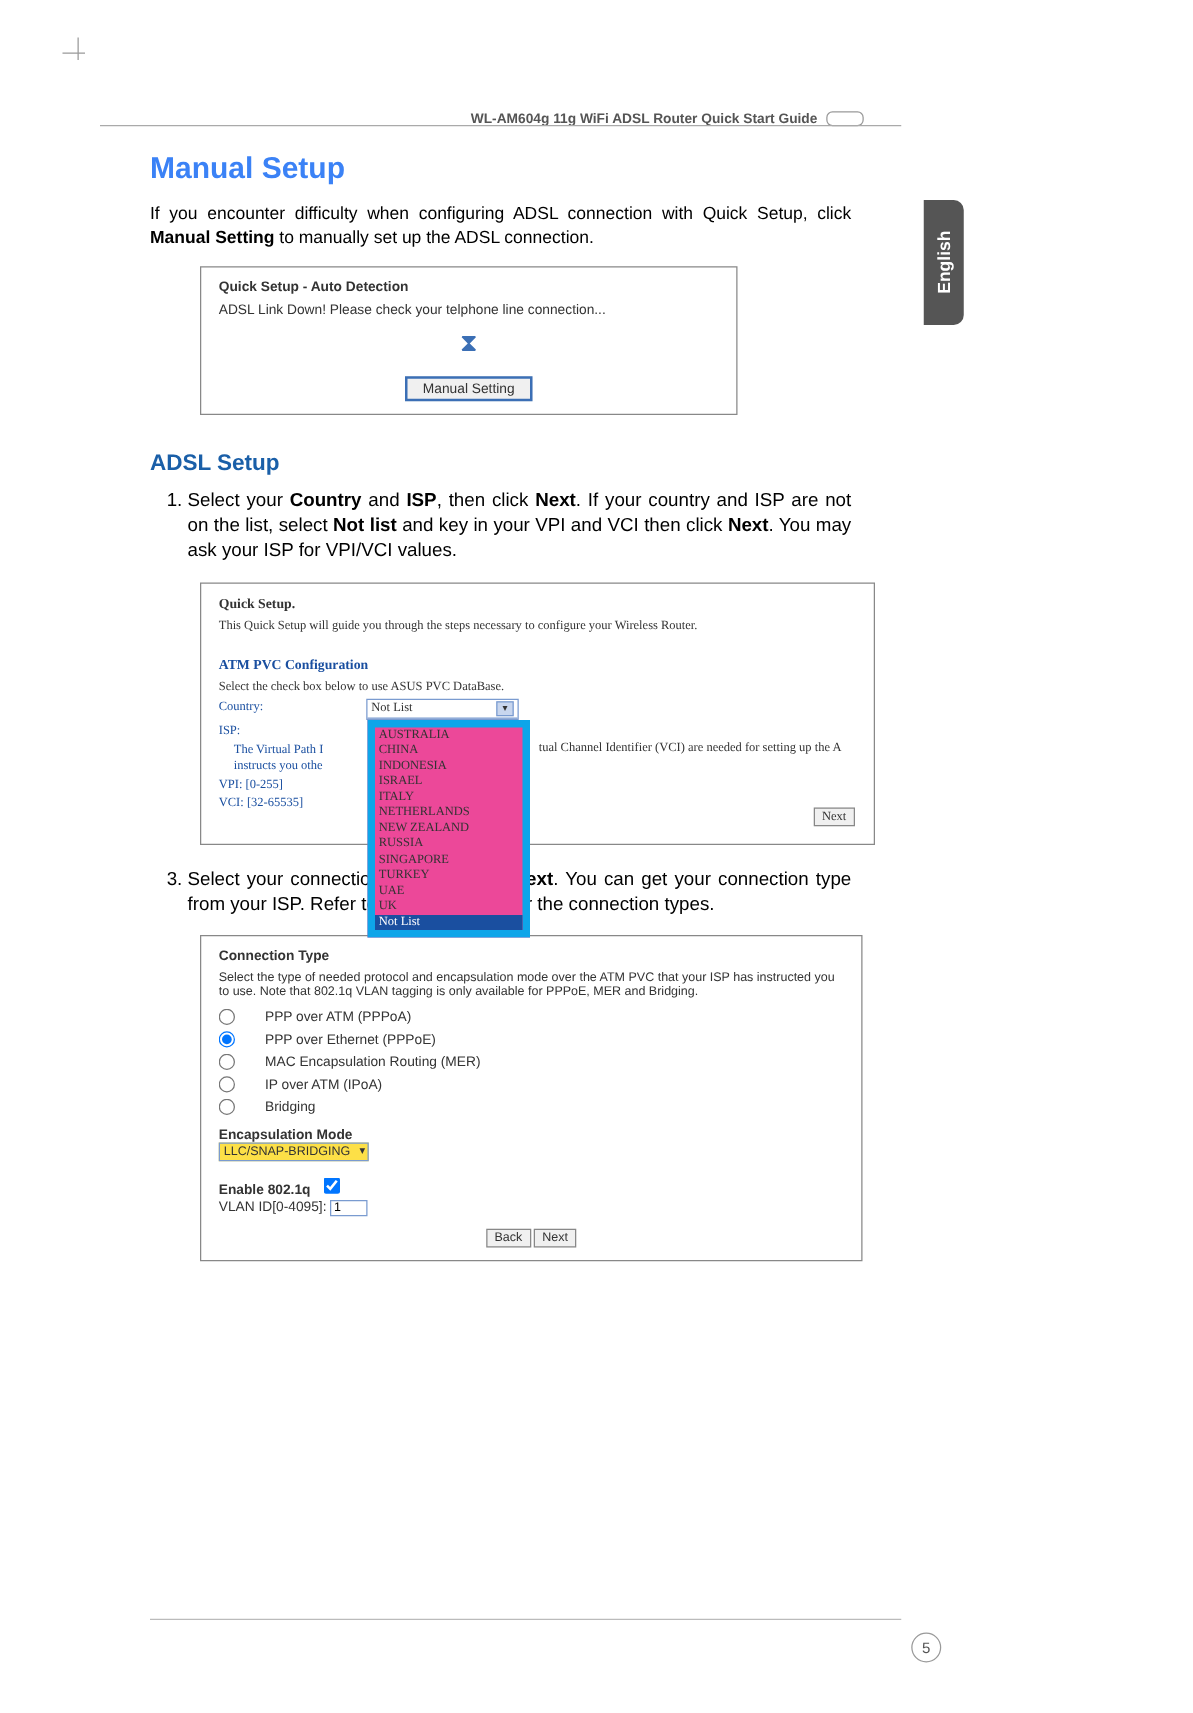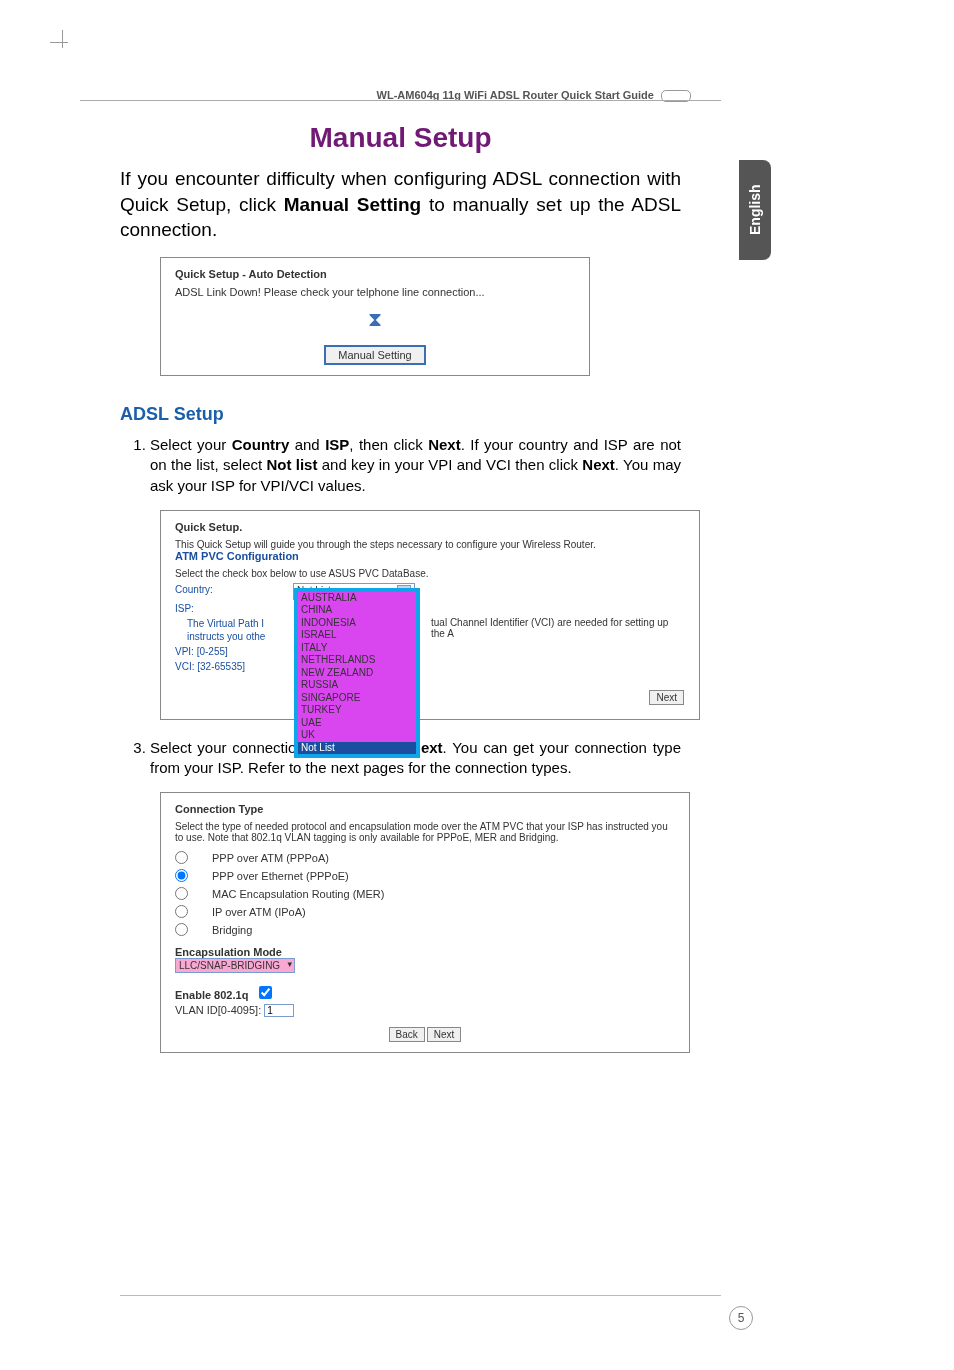--- a/index.html
+++ b/index.html
@@ -53,28 +53,27 @@
     color: #fff;
     font-weight: bold;
     font-size: 14px;
     display: flex;
     align-items: center;
     justify-content: center;
     writing-mode: vertical-rl;
     transform: rotate(180deg);
   }
   h2.section-title {
-    color: #701a75;
-    font-size: 28px;
+    color: #3b82f6;
+    font-size: 24px;
     margin: 20px 0 12px 0;
     font-weight: bold;
-    text-align: center;
   }
   p.intro {
-    font-size: 19px;
+    font-size: 14px;
     line-height: 1.35;
     margin: 0 0 14px 0;
     text-align: justify;
   }
   h3.sub-title {
     color: #1a5fa8;
     font-size: 18px;
     margin: 28px 0 10px 0;
     font-weight: bold;
   }
@@ -144,34 +143,34 @@
     justify-content:space-between;
     align-items:center;
   }
   .dropdown .sel .arrow {
     width:12px; height:10px; background:#c8d6ee;
     display:flex; align-items:center; justify-content:center;
     font-size:8px; color:#333; border:1px solid #7a9bd0;
   }
   .dropdown .list {
     position:absolute;
-    top:4px; left:0;
-    border:4px solid #0ea5e9;
-    background:#d946ef;
+    top:16px; left:0;
+    border:6px solid #0ea5e9;
+    background:#ec4899;
     width:118px;
     z-index:2;
   }
   .dropdown .list div { padding:0 3px; line-height:1.25; }
   .dropdown .list div.hl { background:#1a4fa0; color:#fff; }
   .radio-row { margin: 5px 0; font-size:11px; display:flex; align-items:center; gap:24px; }
   .radio-row input { margin:0; }
   .encap-select {
     border:1px solid #7a9bd0;
     font-size:10px;
-    background:#f9a8d4;
+    background:#fde047;
     padding:1px 14px 1px 3px;
     position:relative;
     display:inline-block;
   }
   .encap-select::after {
     content:"▾";
     position:absolute; right:2px; top:0; font-size:9px; color:#333;
   }
   .vlan-input {
     width:24px;
@@ -240,23 +239,23 @@
     </div>
 
     <h3 class="sub-title">ADSL Setup</h3>
 
     <ol class="steps">
       <li>
         <span>Select your </span><b>Country</b><span> and </span><b>ISP</b><span>, then click </span><b>Next</b><span>. If your country and ISP are not on the list, select </span><b>Not list</b><span> and key in your VPI and VCI then click </span><b>Next</b><span>. You may ask your ISP for VPI/VCI values.</span>
       </li>
     </ol>
 
-    <div class="screenshot shot2" style="position:relative; min-height:210px;">
+    <div class="screenshot shot2" style="position:relative; min-height:210px;font-family:Liberation Serif, serif;">
       <div class="title">Quick Setup.</div>
-      <div style="font-size:10px; ">This Quick Setup will guide you through the steps necessary to configure your Wireless Router.</div>
+      <div style="font-size:10px; margin-bottom:20px;">This Quick Setup will guide you through the steps necessary to configure your Wireless Router.</div>
       <div style="font-weight:bold; color:#1a4fa0; font-size:11px; margin-bottom:6px;">ATM PVC Configuration</div>
       <div style="font-size:10px; margin-bottom:4px;">Select the check box below to use ASUS PVC DataBase.</div>
 
       <div class="atm-row">
         <div class="atm-left">Country:</div>
         <div class="atm-right" style="position:relative;">
           <div class="dropdown">
             <div class="sel">
               <span>Not List</span>
               <span class="arrow">▾</span>

